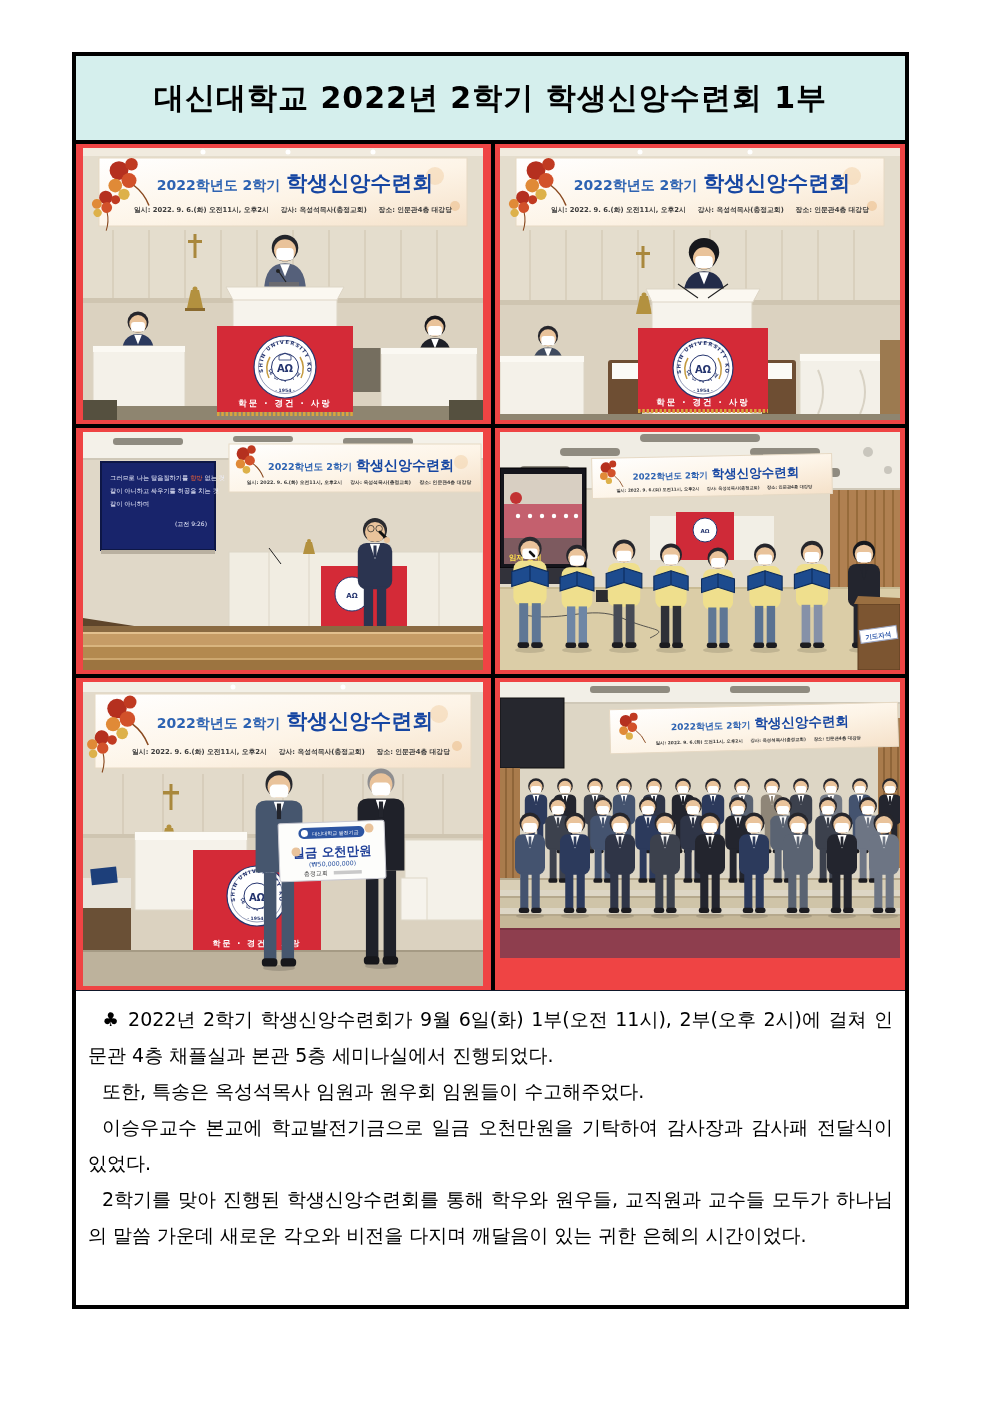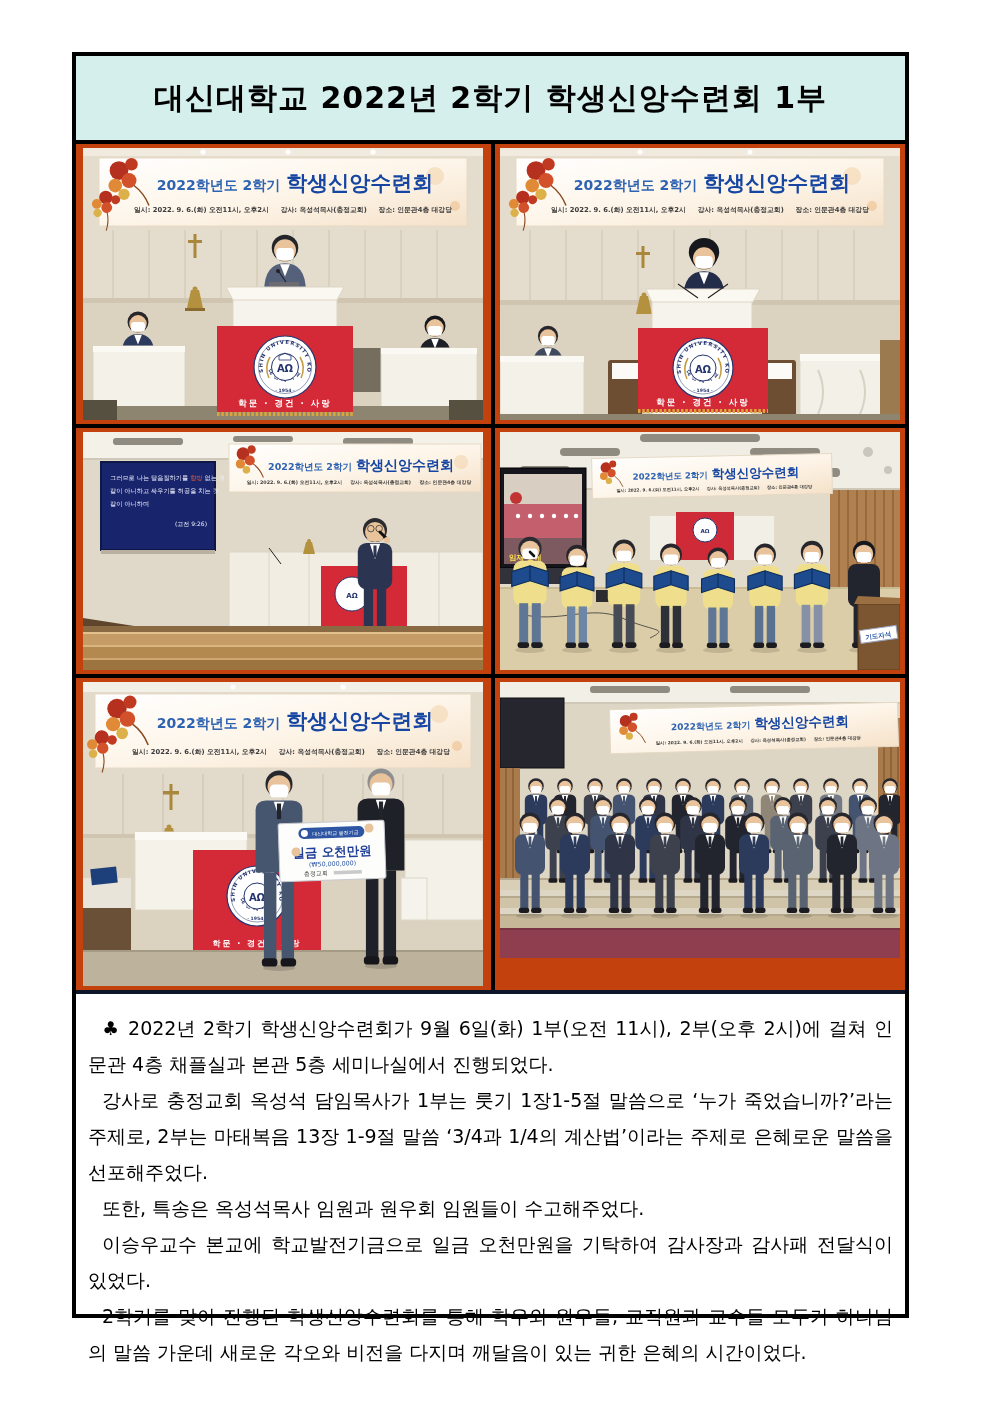--- a/index.html
+++ b/index.html
@@ -2,23 +2,23 @@
 <html><head>
 <meta charset="utf-8">
 <style>
   html,body{margin:0;padding:0;background:#9a9a9a;}
   .sheet{position:relative;width:992px;height:1403px;background:#ffffff;margin:0 auto;overflow:hidden;
          font-family:"DejaVu Sans","Liberation Sans",sans-serif;color:#000;}
   .doc-table{position:absolute;left:72px;top:52px;width:837px;border:4px solid #000;background:#fff;box-sizing:border-box;}
   .title-cell{height:84px;background:#d5efed;display:flex;align-items:center;justify-content:center;}
   .title-text{font-size:30px;font-weight:bold;letter-spacing:1px;white-space:nowrap;}
   .prow{display:flex;border-top:4px solid #000;}
-  .pcell{flex:1 1 50%;min-width:0;padding:4px;display:flex;justify-content:center;align-items:flex-start;background:#c2410c;box-sizing:border-box;}
+  .pcell{flex:1 1 50%;min-width:0;padding:4px;display:flex;justify-content:center;align-items:flex-start;background:#ef4444;box-sizing:border-box;}
   .pcell.right{border-left:4px solid #000;}
-  .text-cell{border-top:4px solid #0f172a;height:304px;padding:16px 12px 0 12px;box-sizing:content-box;}
+  .text-cell{border-top:1px solid #0f172a;height:304px;padding:10px 12px 0 12px;box-sizing:content-box;}
   .article p{margin:0;font-size:19px;line-height:36px;text-align:justify;text-indent:14px;
              font-family:"DejaVu Sans","Liberation Sans",sans-serif;}
   svg.photo{display:block;}
   svg text{font-family:"DejaVu Sans","Liberation Sans",sans-serif;white-space:pre;}
   .bnp{fill:#2e63b2;font-weight:bold;}
   .bnm{fill:#1646a2;font-weight:bold;}
   .bni{fill:#3c3c3c;font-weight:bold;}
   .sealtxt{fill:#25356f;font-weight:bold;}
   
   .s1{--suit:#2c3a5c}.s2{--suit:#3c414d}.s3{--suit:#23252e}.s4{--suit:#44536f}
@@ -520,20 +520,19 @@
               <use href="#figS" class="s5" transform="translate(298,141) scale(1.5)"></use>
               <use href="#figS" class="s3" transform="translate(342,141) scale(1.5)"></use>
               <use href="#figS" class="s7" transform="translate(384,141) scale(1.5)"></use>
           </g>
         </svg>
       </div>
     </div>
 
     <div class="text-cell article">
       <p>♣ 2022년 2학기 학생신앙수련회가 9월 6일(화) 1부(오전 11시), 2부(오후 2시)에 걸쳐 인문관 4층 채플실과 본관 5층 세미나실에서 진행되었다.</p>
-      <p>강사로 충정교회 옥성석 담임목사가 1부는 룻기 1장1-5절 말씀으로 ‘누가 죽었습니까?’라는 주제로, 2부는 마태복음 13장 1-9절 말씀 ‘3/4과 1/4의 계산법’이라는 주제로 은혜로운 말씀을 선포해주었다.</p>
       <p>또한, 특송은 옥성석목사 임원과 원우회 임원들이 수고해주었다.</p>
       <p>이승우교수 본교에 학교발전기금으로 일금 오천만원을 기탁하여 감사장과 감사패 전달식이 있었다.</p>
       <p>2학기를 맞아 진행된 학생신앙수련회를 통해 학우와 원우들, 교직원과 교수들 모두가 하나님의 말씀 가운데 새로운 각오와 비전을 다지며 깨달음이 있는 귀한 은혜의 시간이었다.</p>
     </div>
 
   </div>
 </div>
 
 </body></html>

